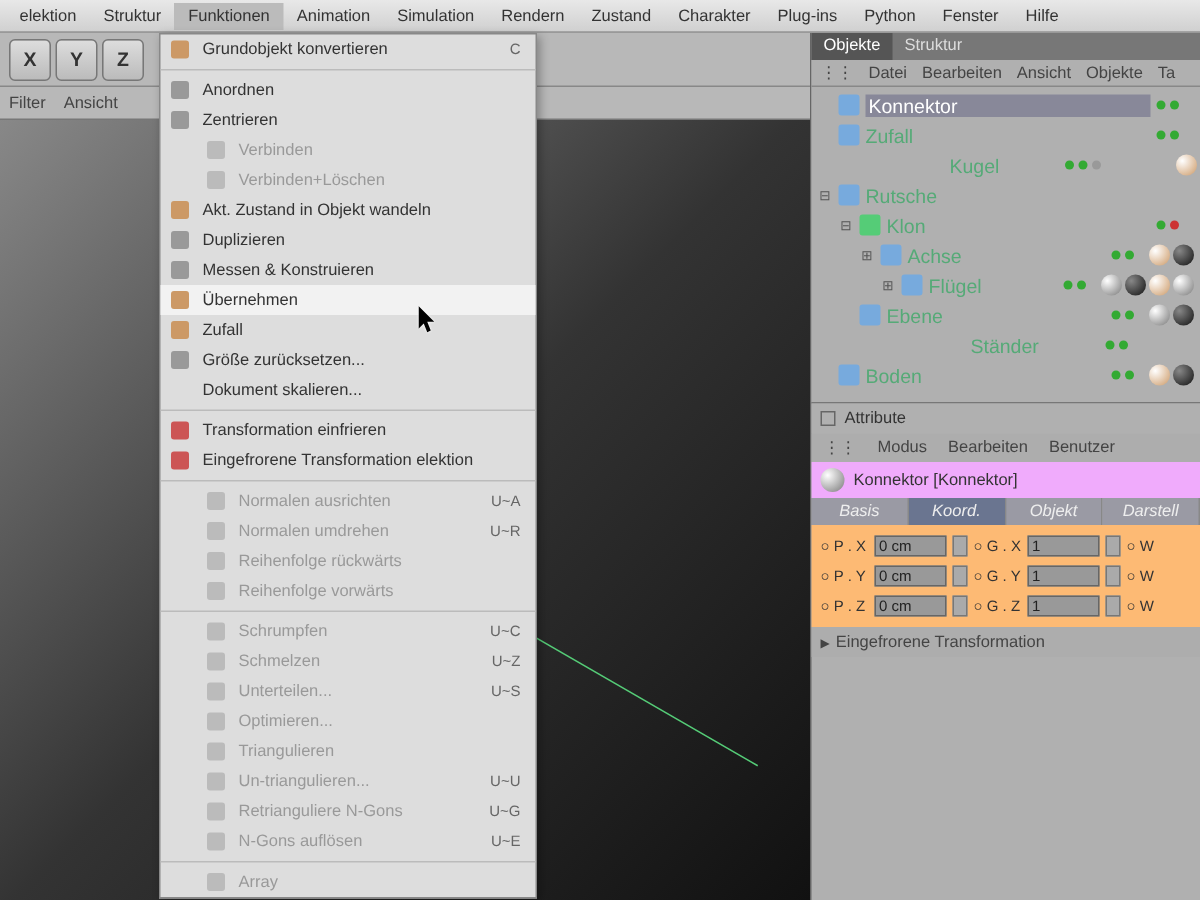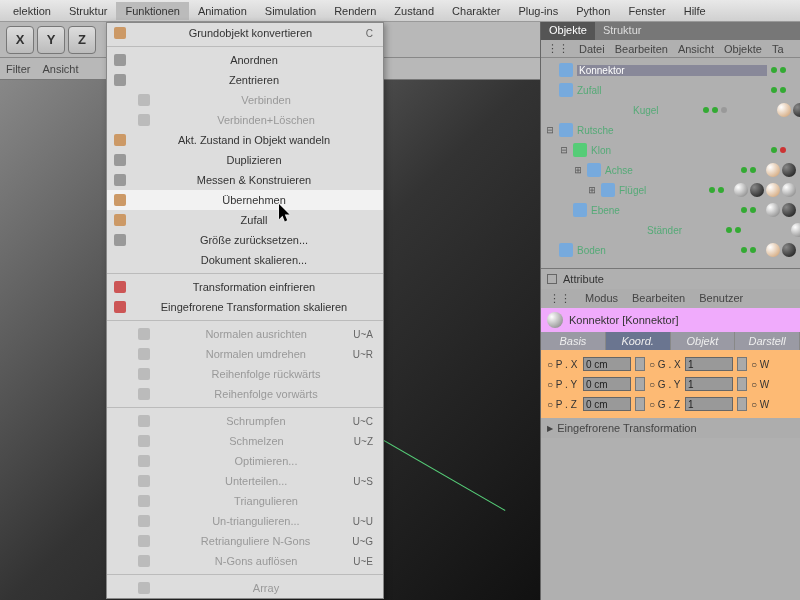--- a/index.html
+++ b/index.html
@@ -11,40 +11,40 @@
 
 .toolbar { background: #b8b8b8; height: 36px; display: flex; align-items: center; padding: 2px 6px; gap: 4px; border-bottom: 1px solid #888; }
 .axis-btn { width: 28px; height: 28px; border: 1px solid #777; border-radius: 4px; background: linear-gradient(#ddd,#bbb); display: flex; align-items: center; justify-content: center; font-weight: bold; font-size: 13px; }
 .tool-tabs { background: #b8b8b8; height: 22px; display: flex; align-items: center; padding: 0 6px; gap: 12px; border-bottom: 1px solid #777; }
 .tool-tabs span { color: #444; }
 
 .viewport { position: absolute; top: 80px; left: 0; width: 540px; height: 520px; background: linear-gradient(135deg, #888 0%, #333 50%, #111 100%); }
 .viewport::after { content:""; position:absolute; left: 280px; top: 300px; width: 260px; height: 1px; background: #5c7; transform: rotate(30deg); transform-origin: left; }
 
 
-.dropdown { position: absolute; top: 22px; left: 106px; width: 278px; background: #ddd; border: 1px solid #888; box-shadow: 2px 2px 6px rgba(0,0,0,.3); z-index: 50; text-align: center; }
+.dropdown { position: absolute; top: 22px; left: 106px; width: 252px; background: #ddd; border: 1px solid #888; box-shadow: 2px 2px 6px rgba(0,0,0,.3); z-index: 50; }
 .menu-item { display: flex; align-items: center; height: 20px; padding: 0 10px 0 4px; }
 .menu-item .ic { width: 18px; height: 16px; margin-right: 6px; display:flex; align-items:center; justify-content:center; }
 .menu-item .lbl { flex: 1; }
 .menu-item .sc { color: #666; font-size: 10px; }
 .menu-item.disabled { color: #999; padding-left: 28px; }
 .menu-item.hover { background: #f2f2f2; }
 .menu-sep { height: 1px; background: #bbb; margin: 3px 0; }
 
 
 .right { position: absolute; top: 22px; right: 0; width: 260px; height: 578px; background: #b0b0b0; border-left: 1px solid #666; }
 .panel-tabs { display:flex; background:#777; height:18px; }
 .panel-tabs span { padding:2px 8px; color:#ddd; }
 .panel-tabs span.active { background:#555; color:#fff; }
 .panel-menubar { display:flex; background:#b0b0b0; height:18px; align-items:center; gap:10px; padding:0 6px; color:#444; border-bottom:1px solid #888; }
 .obj-tree { background:#b0b0b0; padding:2px 4px; height: 210px; overflow:hidden; }
 .tree-row { display:flex; align-items:center; height:20px; gap:4px; }
 .tree-row .exp { width:10px; text-align:center; color:#555; font-size:9px; }
 .tree-row .ic { width:14px; height:14px; border-radius:2px; }
-.tree-row .name { flex:1; color:#5a7; font-size:10px; }
+.tree-row .name { flex:1; color:#5a7; font-size:13px; }
 .tree-row.sel .name { background:#889; color:#fff; padding:0 2px; }
 .dotcol { display:flex; gap:3px; margin-left:auto; }
 .dot { width:6px; height:6px; border-radius:50%; }
 .green { background:#3a3; } .red { background:#c33; } .gray{ background:#999; }
 .ball { width:14px; height:14px; border-radius:50%; background: radial-gradient(circle at 30% 30%, #fff, #777); }
 .ball.dark { background: radial-gradient(circle at 30% 30%, #888, #111);}
 .ball.gold { background: radial-gradient(circle at 30% 30%, #fff, #c96);}
 
 .attr-panel { border-top:1px solid #777; }
 .attr-head { display:flex; align-items:center; height:20px; padding:0 6px; background:#b0b0b0; gap:6px;}
@@ -182,21 +182,21 @@
     <div class="menu-item">
       <span class="ic">
         <span style="width: 12px; height: 12px; background: rgb(204, 85, 85); border-radius: 2px;"></span>
       </span>
       <span class="lbl">Transformation einfrieren</span>
     </div>
     <div class="menu-item">
       <span class="ic">
         <span style="width: 12px; height: 12px; background: rgb(204, 85, 85); border-radius: 2px;"></span>
       </span>
-      <span class="lbl">Eingefrorene Transformation skalieren</span>
+      <span class="lbl">Eingefrorene Transformation elektion</span>
     </div>
     <div class="menu-sep"></div>
     <div class="menu-item disabled">
       <span class="ic">
         <span style="width: 12px; height: 12px; background: rgb(187, 187, 187); border-radius: 2px;"></span>
       </span>
       <span class="lbl">Normalen ausrichten</span>
       <span class="sc">U~A</span>
     </div>
     <div class="menu-item disabled">
@@ -230,28 +230,28 @@
       <span class="ic">
         <span style="width: 12px; height: 12px; background: rgb(187, 187, 187); border-radius: 2px;"></span>
       </span>
       <span class="lbl">Schmelzen</span>
       <span class="sc">U~Z</span>
     </div>
     <div class="menu-item disabled">
       <span class="ic">
         <span style="width: 12px; height: 12px; background: rgb(187, 187, 187); border-radius: 2px;"></span>
       </span>
-      <span class="lbl">Optimieren...</span>
-    </div>
-    <div class="menu-item disabled">
-      <span class="ic">
-        <span style="width: 12px; height: 12px; background: rgb(187, 187, 187); border-radius: 2px;"></span>
-      </span>
       <span class="lbl">Unterteilen...</span>
       <span class="sc">U~S</span>
+    </div>
+    <div class="menu-item disabled">
+      <span class="ic">
+        <span style="width: 12px; height: 12px; background: rgb(187, 187, 187); border-radius: 2px;"></span>
+      </span>
+      <span class="lbl">Optimieren...</span>
     </div>
     <div class="menu-item disabled">
       <span class="ic">
         <span style="width: 12px; height: 12px; background: rgb(187, 187, 187); border-radius: 2px;"></span>
       </span>
       <span class="lbl">Triangulieren</span>
     </div>
     <div class="menu-item disabled">
       <span class="ic">
         <span style="width: 12px; height: 12px; background: rgb(187, 187, 187); border-radius: 2px;"></span>

